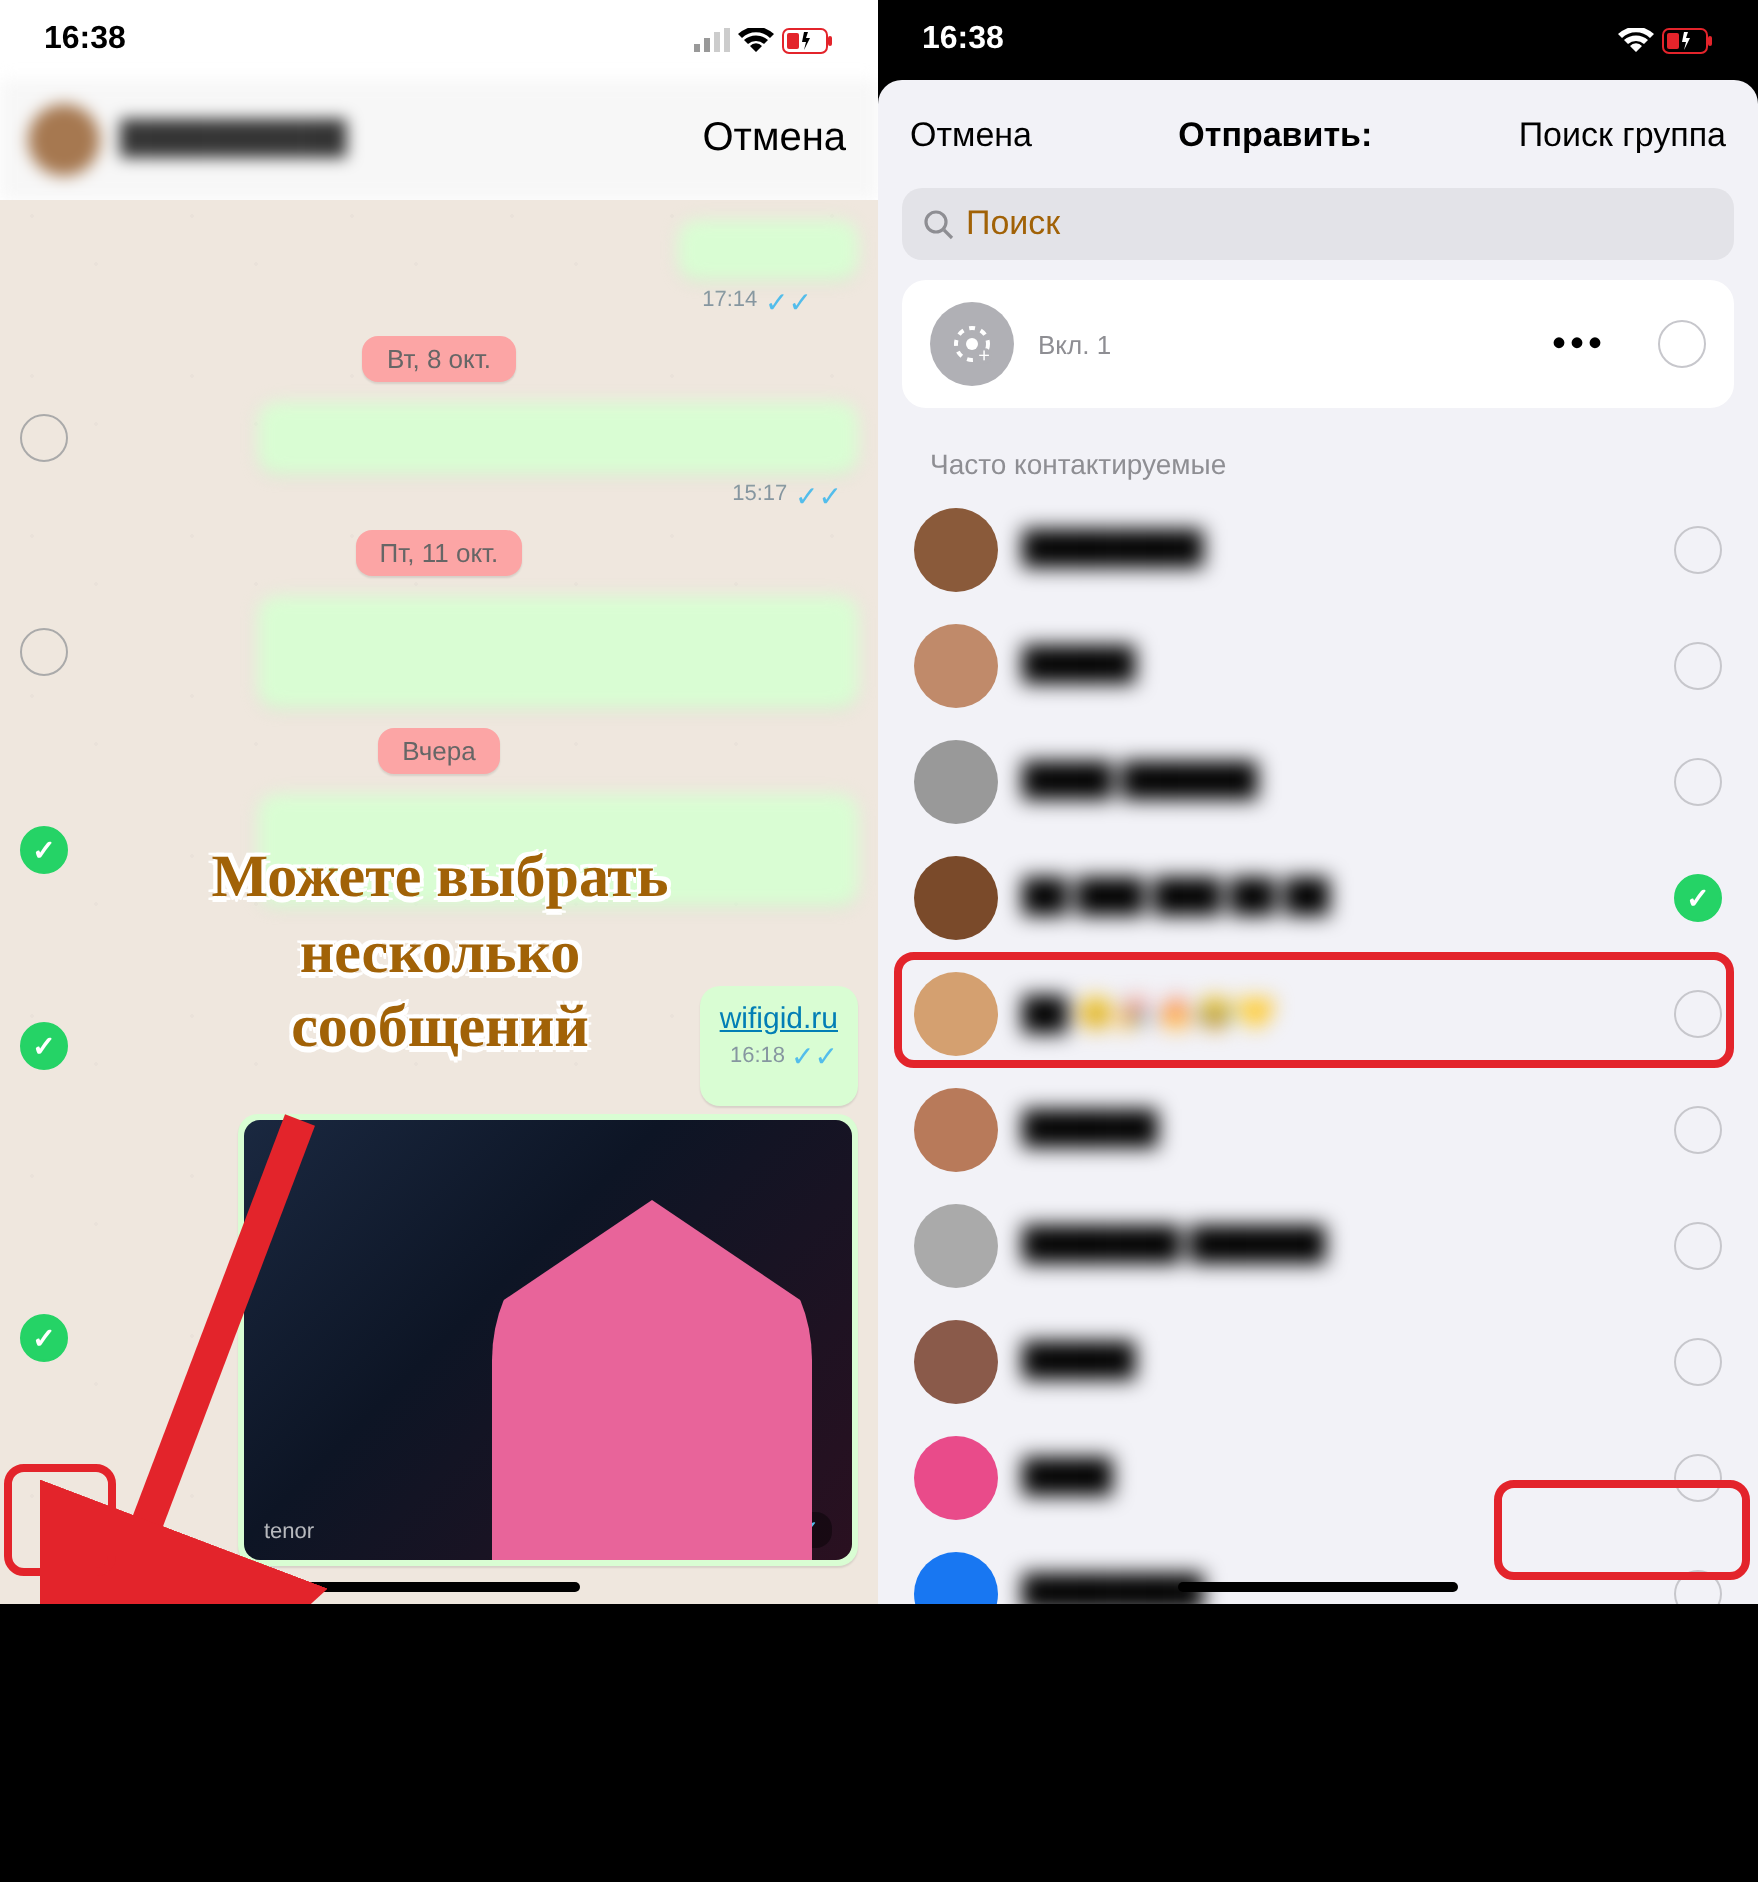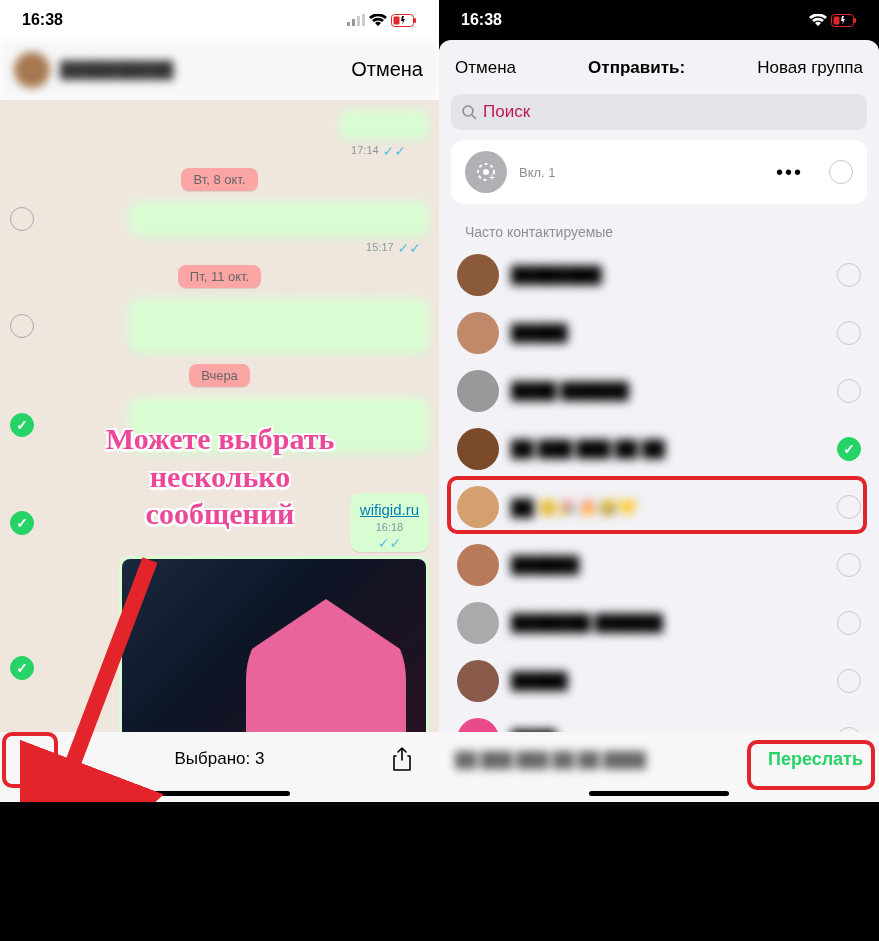--- a/index.html
+++ b/index.html
@@ -25,52 +25,52 @@
   background-size:80px 80px; }
 .chat-inner { position:relative; padding:6px 10px 0 10px; }
 
 .date-chip { background:#fca5a5; border-radius:8px; padding:4px 12px; font-size:13px; color:#666; margin:10px auto; width:fit-content; box-shadow:0 1px 1px rgba(0,0,0,0.1); }
 
 .msg-row { display:flex; align-items:center; margin:4px 0; }
 .check-circle { width:24px; height:24px; border-radius:50%; border:1.5px solid #aaa; margin-right:10px; flex-shrink:0; display:flex; align-items:center; justify-content:center; }
 .check-circle.checked { background:#25d366; border-color:#25d366; }
 .check-circle.checked::after { content:"✓"; color:#fff; font-size:14px; font-weight:bold; }
 
-.bubble { background:#d9fdd3; border-radius:10px; padding:8px 10px 2px 10px; margin-left:auto; max-width:320px; position:relative; box-shadow:0 1px 1px rgba(0,0,0,0.1); }
+.bubble { background:#d9fdd3; border-radius:10px; padding:8px 10px 18px 10px; margin-left:auto; max-width:320px; position:relative; box-shadow:0 1px 1px rgba(0,0,0,0.1); }
 .bubble.blur { filter:blur(4px); }
 .bubble-text { font-size:15px; color:#333; }
-.bubble-meta { display:flex; justify-content:flex-end; align-items:center; gap:3px; font-size:11px; color:#8696a0; margin-top:2px;flex-direction:column; }
+.bubble-meta { display:flex; justify-content:flex-end; align-items:center; gap:3px; font-size:11px; color:#8696a0; margin-top:2px; }
 .tick { color:#53bdeb; font-size:14px; line-height:1; }
 
 .link-bubble .bubble-text { color:#027eb5; text-decoration:underline; }
 .gif-bubble { padding:3px; width:310px; }
 .gif-img { width:304px; height:220px; background:linear-gradient(135deg,#1a2840 0%,#0d1525 40%,#2a1020 100%); border-radius:8px; position:relative; overflow:hidden; }
 .gif-img::after { content:""; position:absolute; right:20px; bottom:0; width:160px; height:180px; background:#e8649a; border-radius:80px 80px 0 0; clip-path:polygon(0 30%,50% 0,100% 30%,100% 100%,0 100%); }
 .gif-badge { position:absolute; left:50%; top:50%; transform:translate(-50%,-50%); background:rgba(128,128,128,0.85); color:#fff; width:52px; height:52px; border-radius:50%; display:flex; align-items:center; justify-content:center; font-size:15px; font-weight:600; }
 .gif-time { position:absolute; right:10px; bottom:6px; background:rgba(0,0,0,0.4); padding:2px 6px; border-radius:8px; color:#e0e0e0; font-size:11px; display:flex; gap:3px; align-items:center; }
 .gif-tenor { position:absolute; left:10px; bottom:8px; color:rgba(255,255,255,0.7); font-size:11px; }
 
 .bottom-bar { position:absolute; bottom:0; left:0; right:0; height:70px; background:#f7f7f7; display:flex; align-items:center; padding:0 16px 16px 16px; }
 .forward-btn { width:42px; height:42px; display:flex; align-items:center; justify-content:center; }
 .selected-count { flex:1; text-align:center; font-size:17px; }
 .share-btn { width:42px; height:42px; display:flex; align-items:center; justify-content:center; }
 .home-ind { position:absolute; bottom:6px; left:50%; transform:translateX(-50%); width:140px; height:5px; background:#000; border-radius:3px; }
 
 
 .red-box { position:absolute; border:4px solid #e3242b; border-radius:10px; pointer-events:none; }
 .red-arrow { position:absolute; pointer-events:none; }
-.red-text { position:absolute; font-family:Georgia,serif; font-size:30px; font-weight:bold; color:#ec4899; text-shadow:-2px -2px 0 #fff,2px -2px 0 #fff,-2px 2px 0 #fff,2px 2px 0 #fff,0 3px 0 #fff; text-align:center; line-height:1.25; pointer-events:none; }
+.red-text { position:absolute; font-family:Georgia,serif; font-size:30px; font-weight:bold; color:#a16207; text-shadow:-2px -2px 0 #fff,2px -2px 0 #fff,-2px 2px 0 #fff,2px 2px 0 #fff,0 3px 0 #fff; text-align:center; line-height:1.25; pointer-events:none; }
 
 
 .right-body { background:#f2f2f7; height:901px; border-radius:12px 12px 0 0; margin-top:0; }
 .sheet-head { display:flex; justify-content:space-between; align-items:center; padding:18px 16px 10px 16px; font-size:17px; }
 .sheet-head .title { font-weight:600; }
 .sheet-head .left-link,.sheet-head .right-link { color:#000; }
 
-.search-box { margin:6px 12px 10px 12px; background:#e3e3e8; border-radius:10px; height:36px; display:flex; align-items:center; padding:0 10px; color:#be185d; font-size:17px; gap:6px; }
+.search-box { margin:6px 12px 10px 12px; background:#e3e3e8; border-radius:10px; height:36px; display:flex; align-items:center; padding:0 10px; color:#a16207; font-size:17px; gap:6px; }
 
 .status-card { margin:0 12px 14px 12px; background:#fff; border-radius:12px; height:64px; display:flex; align-items:center; padding:0 14px; gap:12px; }
 .status-icon { width:42px; height:42px; border-radius:50%; background:#b0b0b5; display:flex; align-items:center; justify-content:center; color:#fff; }
 .status-info { flex:1; }
 .status-name { font-size:16px; font-weight:500; }
 .status-sub { font-size:13px; color:#8e8e93; }
 .dots { font-size:20px; letter-spacing:2px; color:#000; margin-right:14px; }
 .radio { width:24px; height:24px; border-radius:50%; border:1.5px solid #c7c7cc; flex-shrink:0; }
 .radio.checked { background:#25d366; border-color:#25d366; display:flex; align-items:center; justify-content:center; }
 .radio.checked::after { content:"✓"; color:#fff; font-size:14px; font-weight:bold; }
@@ -171,33 +171,20 @@
             <div class="gif-time">
                 <span>16:20</span>
                 <span class="tick">✓✓</span>
               </div>
           </div>
         </div>
       </div>
     </div>
   </div>
 
-  <div class="bottom-bar">
-    <div class="forward-btn">
-      <svg width="28" height="28" viewBox="0 0 24 24" fill="none" stroke="#000" stroke-width="1.6">
-          <path d="M14 5 L21 12 L14 19 M21 12 C 10 12 5 14 3 20 C 3 12 8 8 21 12" stroke-linejoin="round" stroke-linecap="round" transform="scale(-1,1) translate(-24,0)"></path>
-        </svg>
-    </div>
-    <div class="selected-count">Выбрано: 3</div>
-    <div class="share-btn">
-      <svg width="24" height="26" viewBox="0 0 24 26" fill="none" stroke="#000" stroke-width="1.6">
-          <path d="M12 2 L12 14 M8 6 L12 2 L16 6 M6 10 L4 10 L4 24 L20 24 L20 10 L18 10" stroke-linecap="round" stroke-linejoin="round"></path>
-        </svg>
-    </div>
-  </div>
   <div class="home-ind"></div>
 
   <div class="red-text" style="left:70px;top:420px;width:300px;">Можете выбрать<br>несколько<br>сообщений</div>
   <svg class="red-arrow" style="left:20px;top:550px;" width="160" height="320" viewBox="0 0 160 320">
     <defs>
         <marker id="ah" markerWidth="14" markerHeight="14" refX="6" refY="6" orient="auto">
           <path d="M0 0 L12 6 L0 12 Z" fill="#e3242b"></path>
         </marker>
       </defs>
     <path d="M130 10 L20 300" stroke="#e3242b" stroke-width="16" marker-end="url(#ah)"></path>
@@ -218,21 +205,21 @@
           <rect x="2.5" y="2.5" width="6" height="8" rx="1" fill="#e3242b"></rect>
           <path d="M11 2 L10 7 L12 7 L11 11 L14 5 L12 5 L13 2 Z" fill="#fff"></path>
         </svg>
     </span>
   </div>
 
   <div class="right-body">
     <div class="sheet-head">
       <span class="left-link">Отмена</span>
       <span class="title">Отправить:</span>
-      <span class="right-link">Новая группа</span>
+      <span class="right-link">Поиск группа</span>
     </div>
 
     <div class="search-box">
       <svg width="16" height="16" viewBox="0 0 16 16">
           <circle cx="7" cy="7" r="5" fill="none" stroke="#8e8e93" stroke-width="1.6"></circle>
           <line x1="11" y1="11" x2="15" y2="15" stroke="#8e8e93" stroke-width="1.6"></line>
         </svg>
       <span>Поиск</span>
     </div>
 
@@ -299,21 +286,17 @@
         <div class="nm">████</div>
         <div class="radio"></div>
       </div>
     <div class="contact-row">
         <div class="av" style="background:#1877f2;"></div>
         <div class="nm">████████</div>
         <div class="radio"></div>
       </div>
   </div>
 
-  <div class="right-bottom">
-    <div class="selected-name">██ ███ ███ ██ ██ ████</div>
-    <div class="forward-action">Переслать</div>
-  </div>
   <div class="home-ind"></div>
 
   <div class="red-box" style="left:8px;top:476px;width:420px;height:58px;"></div>
   <div class="red-box" style="right:4px;bottom:12px;width:128px;height:50px;"></div>
 </div>
 
 </body></html>

